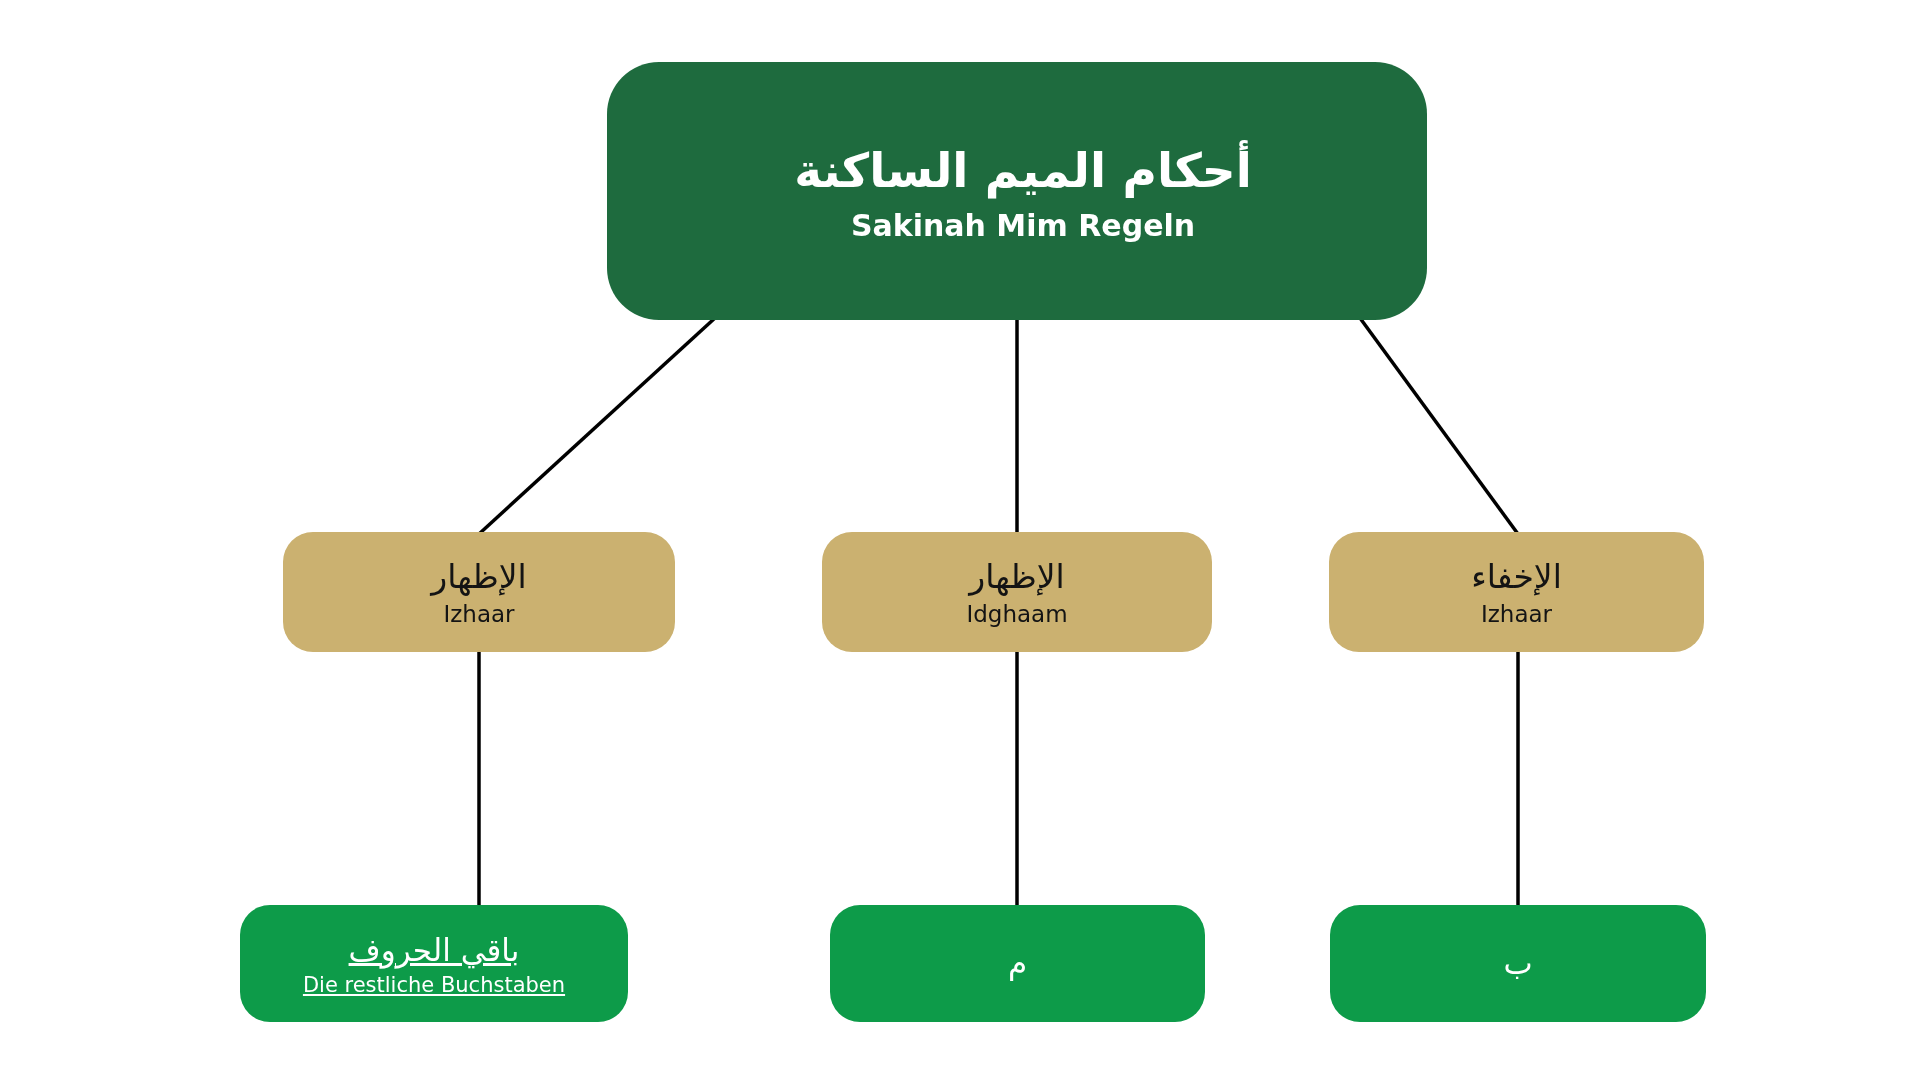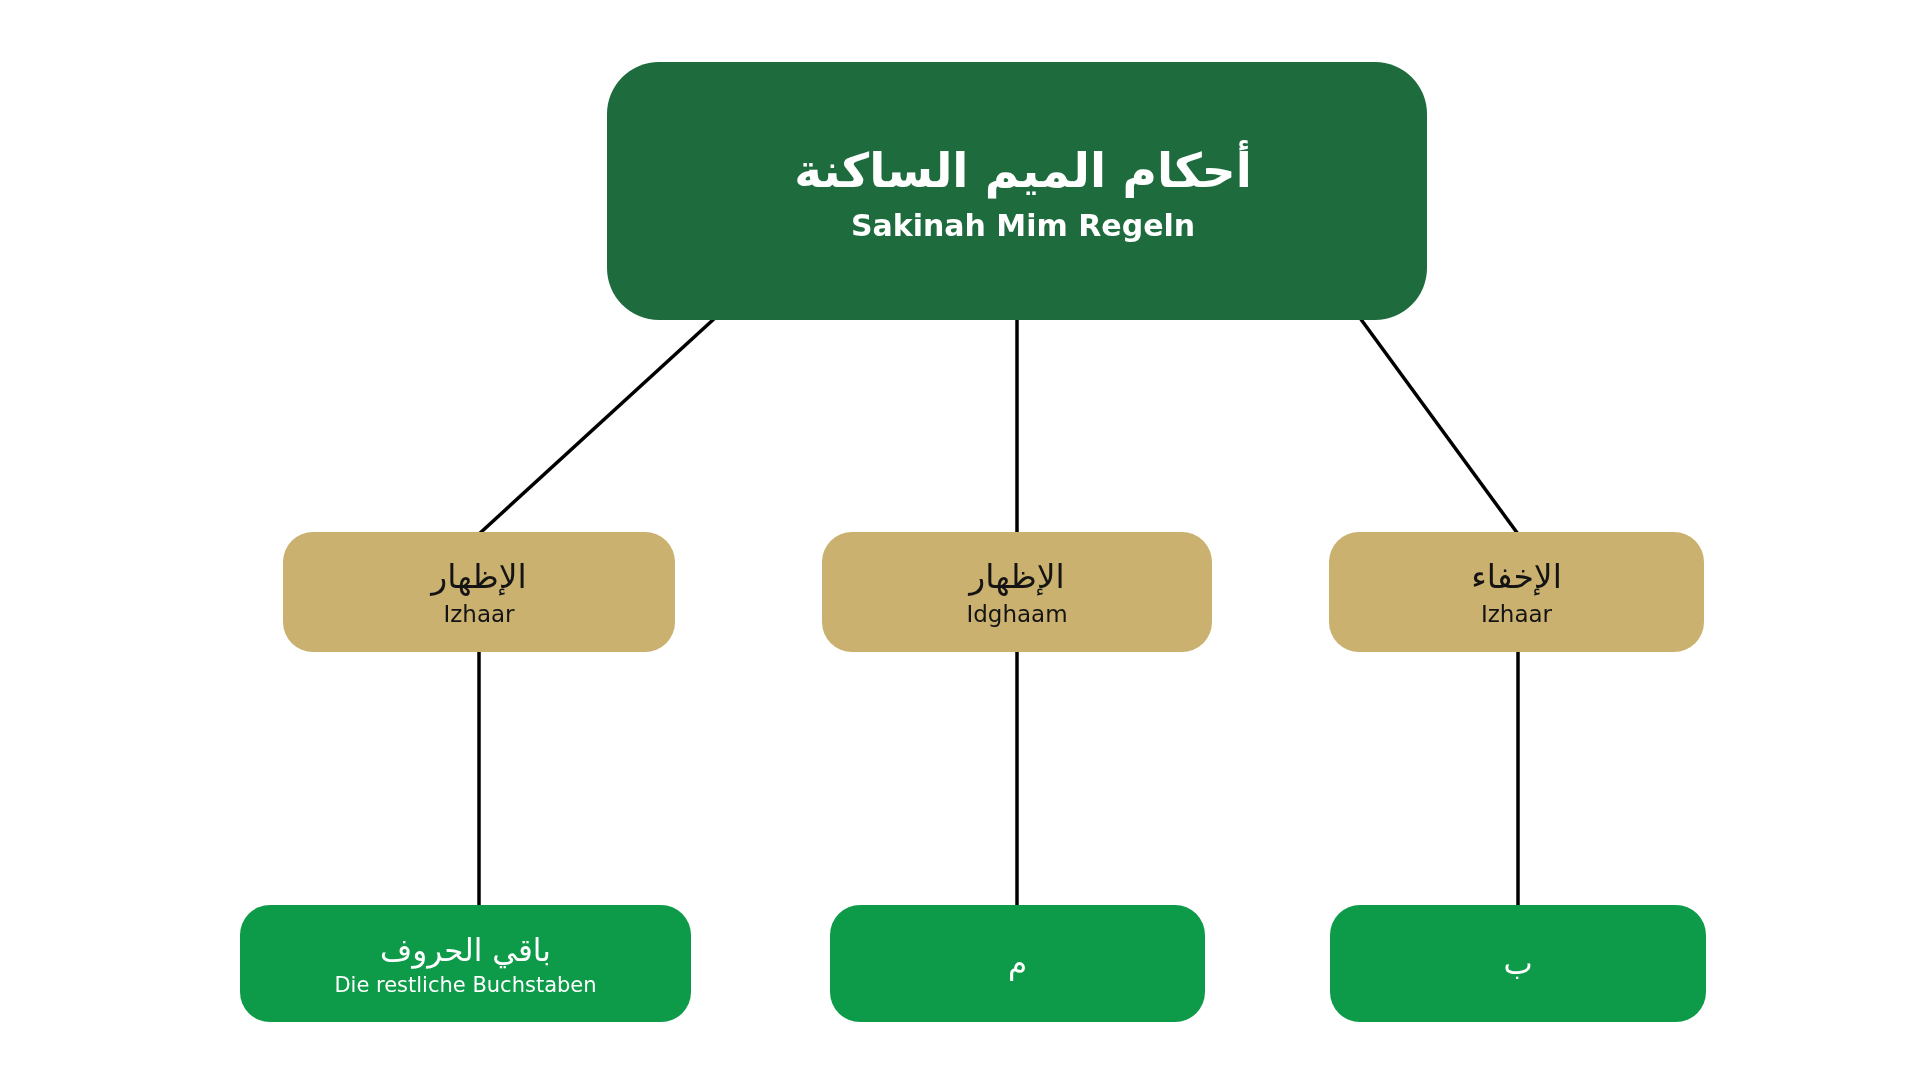--- a/index.html
+++ b/index.html
@@ -83,21 +83,21 @@
     color: var(--text_light, #ffffff);
   }
   .node-leaf .ar {
     font-size: 31px;
     line-height: 1.4;
   }
   .node-leaf .latin {
     font-size: 21px;
     line-height: 1.25;
   }
-  .leaf-0 { left: 240px;  width: 451px; }
+  .leaf-0 { left: 240px;  width: 388px; text-decoration: underline; }
   .leaf-1 { left: 830px;  width: 375px; }
   .leaf-2 { left: 1330px; width: 376px; }
 </style>
 </head>
 <body>
 
 <div class="canvas">
 
   <svg class="edges" viewBox="0 0 1920 1080" aria-hidden="true">
     <line x1="715" y1="318" x2="479" y2="534"></line>

